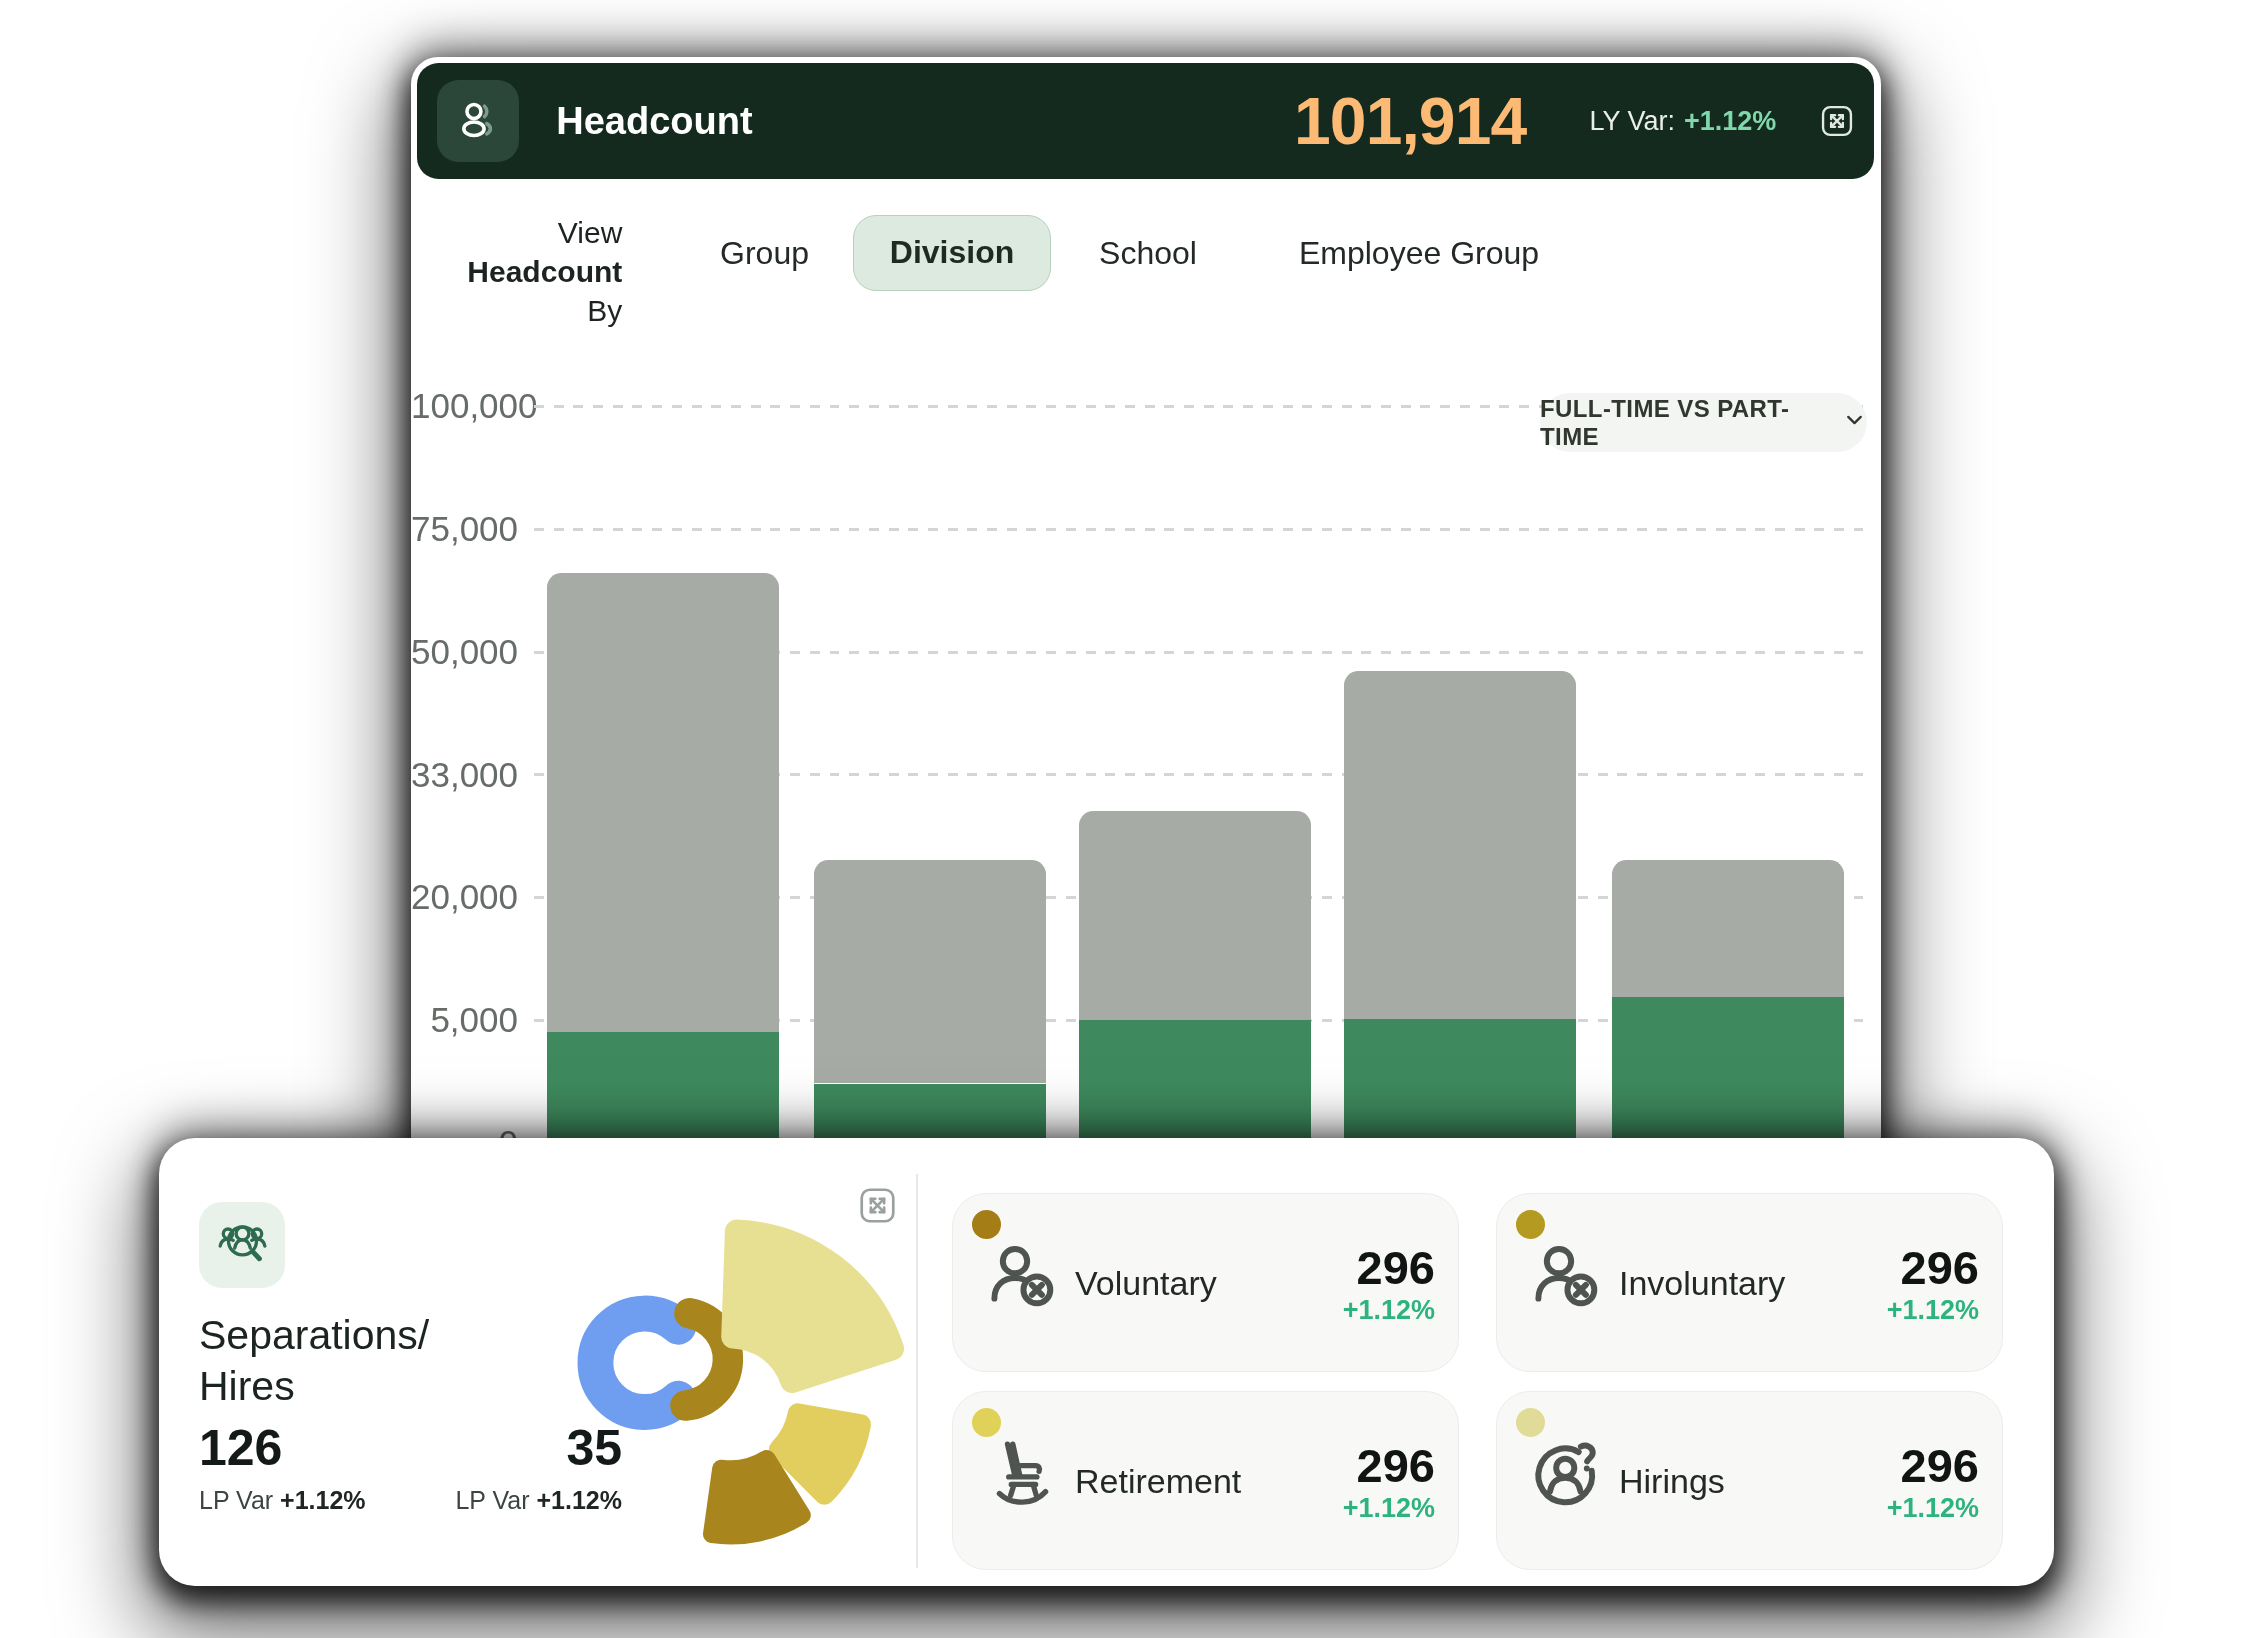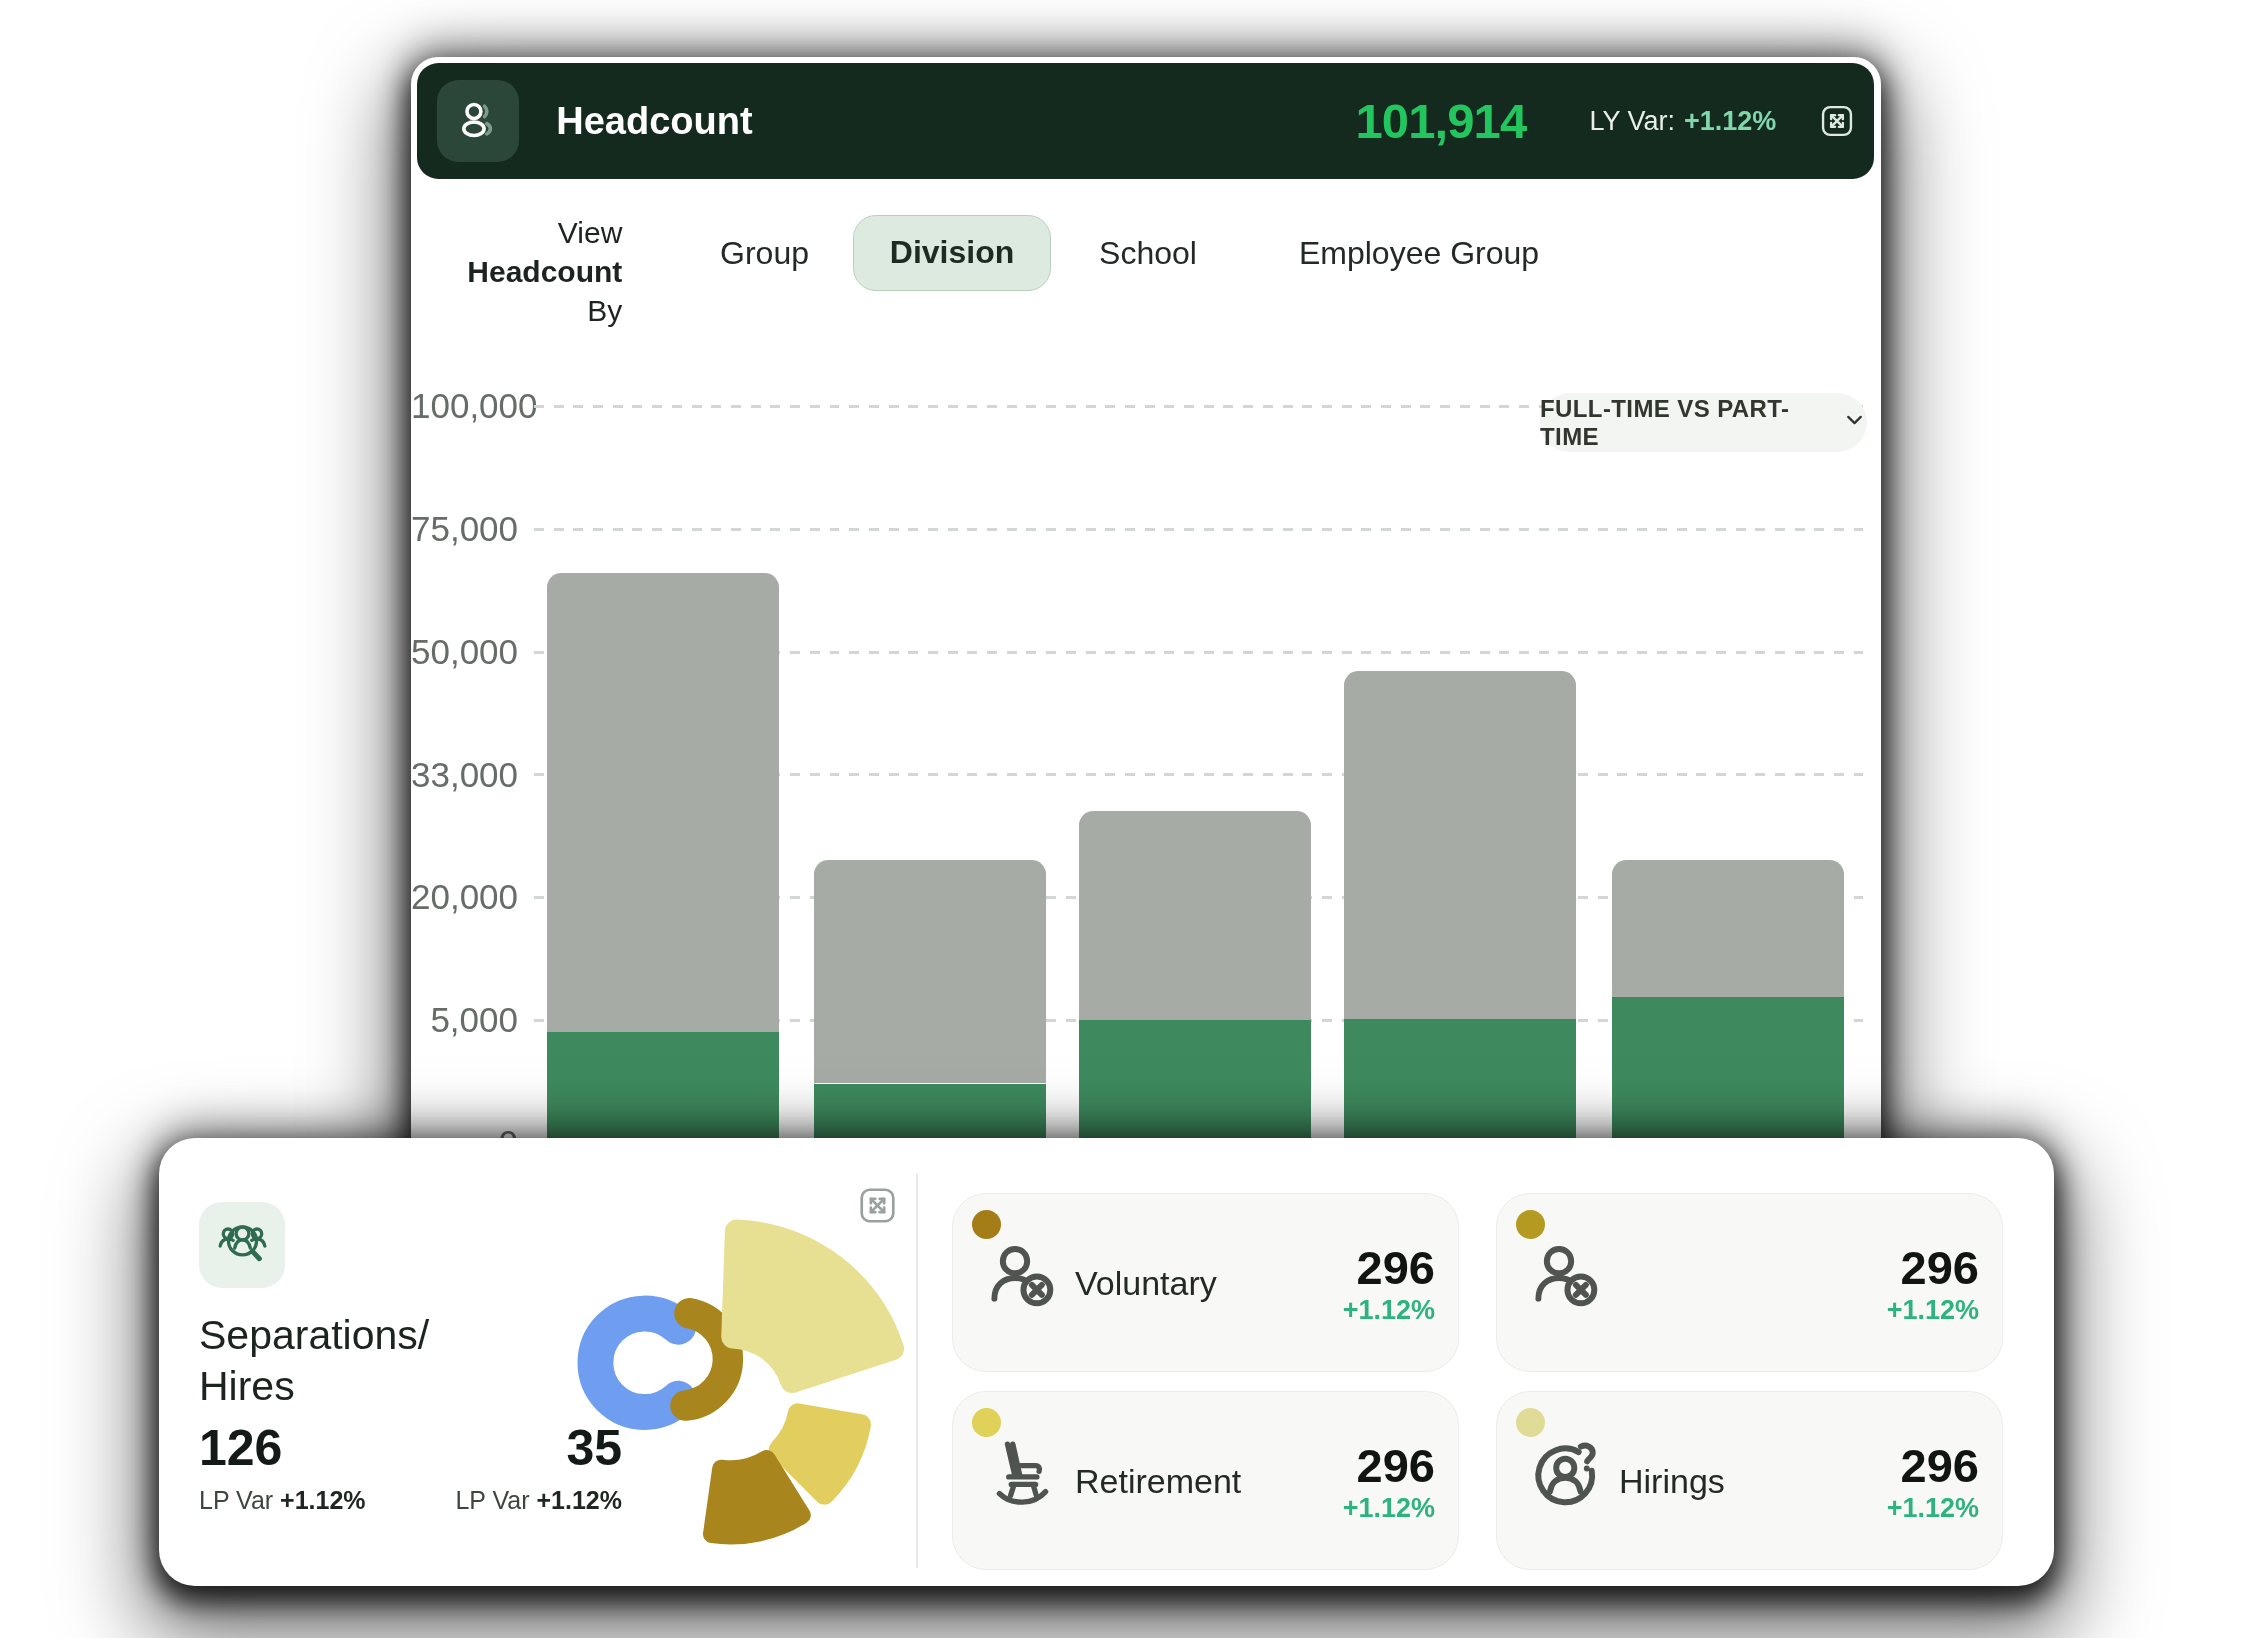--- a/index.html
+++ b/index.html
@@ -9,21 +9,21 @@
   
   .card{position:absolute;background:#fff;
         box-shadow:0 12.5px 27px 3.6px rgba(0,0,0,.78), 0 36px 81px 19.7px rgba(0,0,0,.5), 0 -10.7px 36px 3.6px rgba(0,0,0,.28);}
   #top-card{left:411px;top:57px;width:1470px;height:1125px;border-radius:27px;z-index:1;overflow:hidden;}
   #bottom-card{left:159px;top:1138px;width:1895px;height:448px;border-radius:36px;z-index:2;}
 
   
   #hc-header{position:absolute;left:6.3px;top:6.3px;width:1457px;height:116px;background:#152a1f;border-radius:21.5px;}
   #hc-icon-tile{position:absolute;left:19.7px;top:17px;width:82px;height:82px;border-radius:21.5px;background:#2b473a;display:flex;align-items:center;justify-content:center;}
   #hc-title{position:absolute;left:139px;top:0;height:116px;display:flex;align-items:center;color:#fff;font-size:38px;font-weight:700;}
-  #hc-value{position:absolute;right:348px;top:0;height:116px;display:flex;align-items:center;color:#22c55e;font-size:49px;font-weight:800;letter-spacing:-0.9px;}
+  #hc-value{position:absolute;right:348px;top:0;height:116px;display:flex;align-items:center;color:#fdba74;font-size:66px;font-weight:800;letter-spacing:-0.9px;}
   #hc-lyvar{position:absolute;right:98px;top:0;height:116px;display:flex;align-items:center;gap:9px;font-size:27px;color:#e8efe9;}
   #hc-lyvar b{color:#7fd7ab;font-weight:700;}
   #hc-expand{position:absolute;right:18px;top:39px;width:38px;height:38px;color:#dfe8e1;}
 
   
   #viewby-label{position:absolute;left:14.3px;top:156px;width:197px;text-align:right;font-size:30px;line-height:39px;color:#1d2320;}
   #viewby-label .b{font-weight:700;}
   .tab{position:absolute;top:158px;height:76px;line-height:76px;text-align:center;font-size:32px;color:#232926;cursor:pointer;}
   .tab.pill{background:#dceadf;border:1.8px solid #b9cfbd;border-radius:23px;line-height:73px;font-weight:700;color:#1f2a22;}
 
@@ -208,20 +208,21 @@
     </span>
   </div>
         <div class="stat-card" style="left: 1337px; top: 55px;">
     <span class="stat-dot" style="background: rgb(181, 154, 34);"></span>
     <span class="stat-icon"><svg width="75" height="75" viewBox="0 0 24 24" fill="none" stroke="currentColor" stroke-width="1.9" stroke-linecap="round">
       <circle cx="9.6" cy="7.4" r="3.9"></circle>
       <path d="M3 19.4c0-4.2 2.9-6.6 6.6-6.6 1.7 0 3.2.5 4.3 1.4"></path>
       <circle cx="16.6" cy="16.6" r="4.3" fill="#f8f9f7"></circle>
       <path d="M15 15l3.2 3.2M18.2 15l-3.2 3.2"></path>
             </svg></span>
+    <span class="stat-label">Involuntary</span>
     <span class="stat-right">
       <span class="stat-value">296</span>
       <span class="stat-delta">+1.12%</span>
     </span>
   </div>
         <div class="stat-card" style="left: 793px; top: 253px;">
     <span class="stat-dot" style="background: rgb(224, 209, 88);"></span>
     <span class="stat-icon"><svg width="75" height="75" viewBox="0 0 24 24" fill="none" stroke="currentColor" stroke-width="1.7" stroke-linecap="round" stroke-linejoin="round">
       <path d="M7.2 2.6 L9.6 12.9 M8.9 2.6 L11.2 12.9"></path>
       <path d="M7.6 13.1 H16.6 M8.4 15.5 H16.2"></path>

